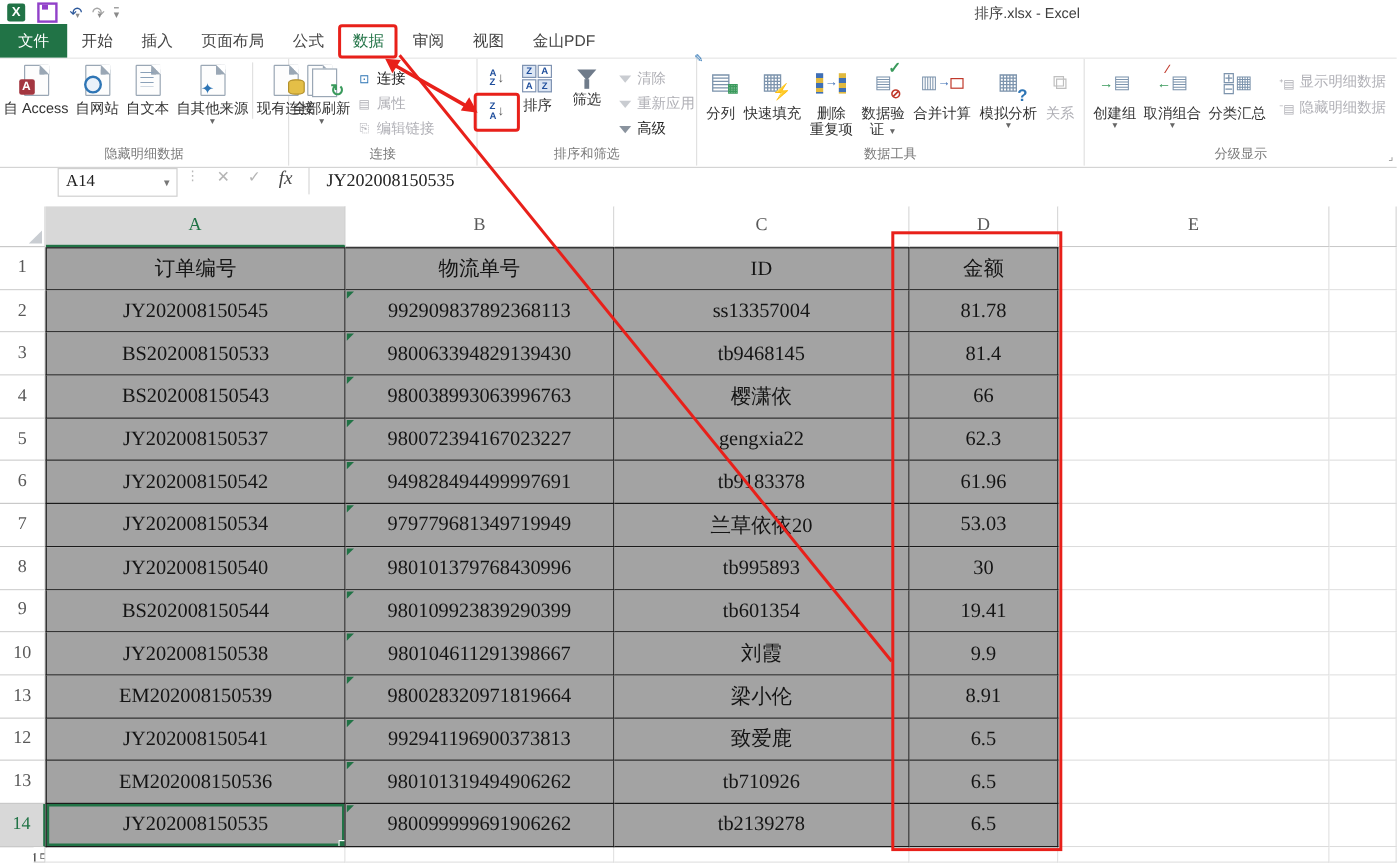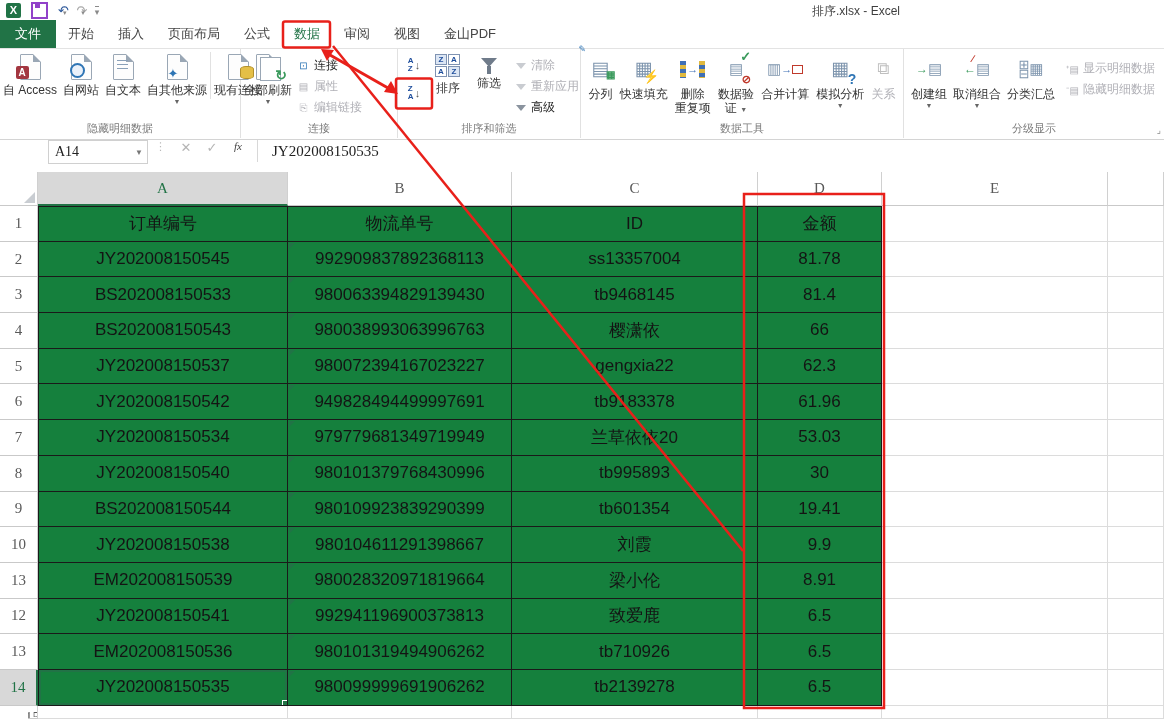--- a/index.html
+++ b/index.html
@@ -63,38 +63,38 @@
   .dt{height:30px;display:flex;align-items:center;justify-content:center;position:relative;}
   .gi{color:#7d94ad;font-size:19px;line-height:20px;}
   .gi2{color:#7d94ad;font-size:15px;line-height:16px;}
   .ovr{position:absolute;font-weight:bold;}
   
   .fbar{height:34px;display:flex;align-items:flex-start;background:#fff;border-bottom:1px solid #d4d4d4;position:relative;margin-left:40px;}
   .namebox{width:92px;height:22px;margin-left:8px;border:1px solid #d0d0d0;display:flex;align-items:center;padding-left:6px;font-family:"Liberation Serif",serif;font-size:14px;color:#222;}
   .namebox .nbcaret{margin-left:auto;margin-right:4px;font-size:8px;color:#777;}
   .fdots{color:#b9b9b9;margin:0 7px;font-size:11px;}
   .fbtn{width:26px;text-align:center;color:#b5b5b5;font-size:13px;}
-  .fxlbl{color:#444;font-family:"Liberation Serif",serif;font-style:italic;font-size:11px;}
+  .fxlbl{color:#444;font-family:"Liberation Serif",serif;font-style:italic;font-size:16px;}
   .fsep{width:1px;height:22px;background:#d8d8d8;margin:0 6px;}
   .fcontent{flex:1;height:22px;display:flex;align-items:center;font-family:"Liberation Serif",serif;font-size:15px;color:#222;padding-left:8px;}
 
   
   #grid{position:absolute;top:172px;left:0;right:0;bottom:0;display:grid;background:#fff;
         grid-template-columns:38px 250px 224px 246px 124px 226px 1fr;
         grid-template-rows:34px repeat(14,35.7px) minmax(0,1fr);}
   .ch,.rh{display:flex;align-items:center;justify-content:center;background:#fff;
         font-family:"Liberation Serif",serif;font-size:15px;color:#595959;
         border-right:1px solid #d0d0d0;border-bottom:1px solid #c9c9c9;}
   .ch.sel{background:#d8d8d8;color:#217346;border-bottom:2px solid #217346;}
   .rh.sel{background:#d8d8d8;color:#217346;border-right:2px solid #217346;}
   .rh.partial{align-items:flex-start;overflow:hidden;line-height:22px;margin-left:28px;}
   .corner{position:relative;}
   .corner i{position:absolute;right:2px;bottom:2px;width:0;height:0;border-bottom:11px solid #c9cdd2;border-left:11px solid transparent;}
-  .tc{position:relative;background:#15803d;display:flex;align-items:center;justify-content:center;
-      font-family:Liberation Sans, sans-serif;font-size:17px;color:#141414;
+  .tc{position:relative;background:#a3a3a3;display:flex;align-items:center;justify-content:center;
+      font-family:Liberation Serif, serif;font-size:17px;color:#141414;
       border-right:1px solid #1a1a1a;border-bottom:1px solid #1a1a1a;overflow:hidden;white-space:nowrap;}
   .tc.bt{border-top:1px solid #1a1a1a;}
   .tc.bl{border-left:1px solid #1a1a1a;}
   .ec{background:#fff;border-right:1px solid #dcdcdc;border-bottom:1px solid #dcdcdc;}
   .tri{position:absolute;top:1px;left:1px;width:0;height:0;border-top:6px solid #217346;border-right:6px solid transparent;}
   .selcell{box-shadow:inset 0 0 0 2px #217346;z-index:2;}
   .fill-handle{position:absolute;right:-3px;bottom:-3px;width:6px;height:6px;background:#217346;border:1px solid #fff;z-index:4;}
 
   
   #overlay{position:absolute;left:0;top:0;width:1164px;height:719px;pointer-events:none;z-index:50;}

